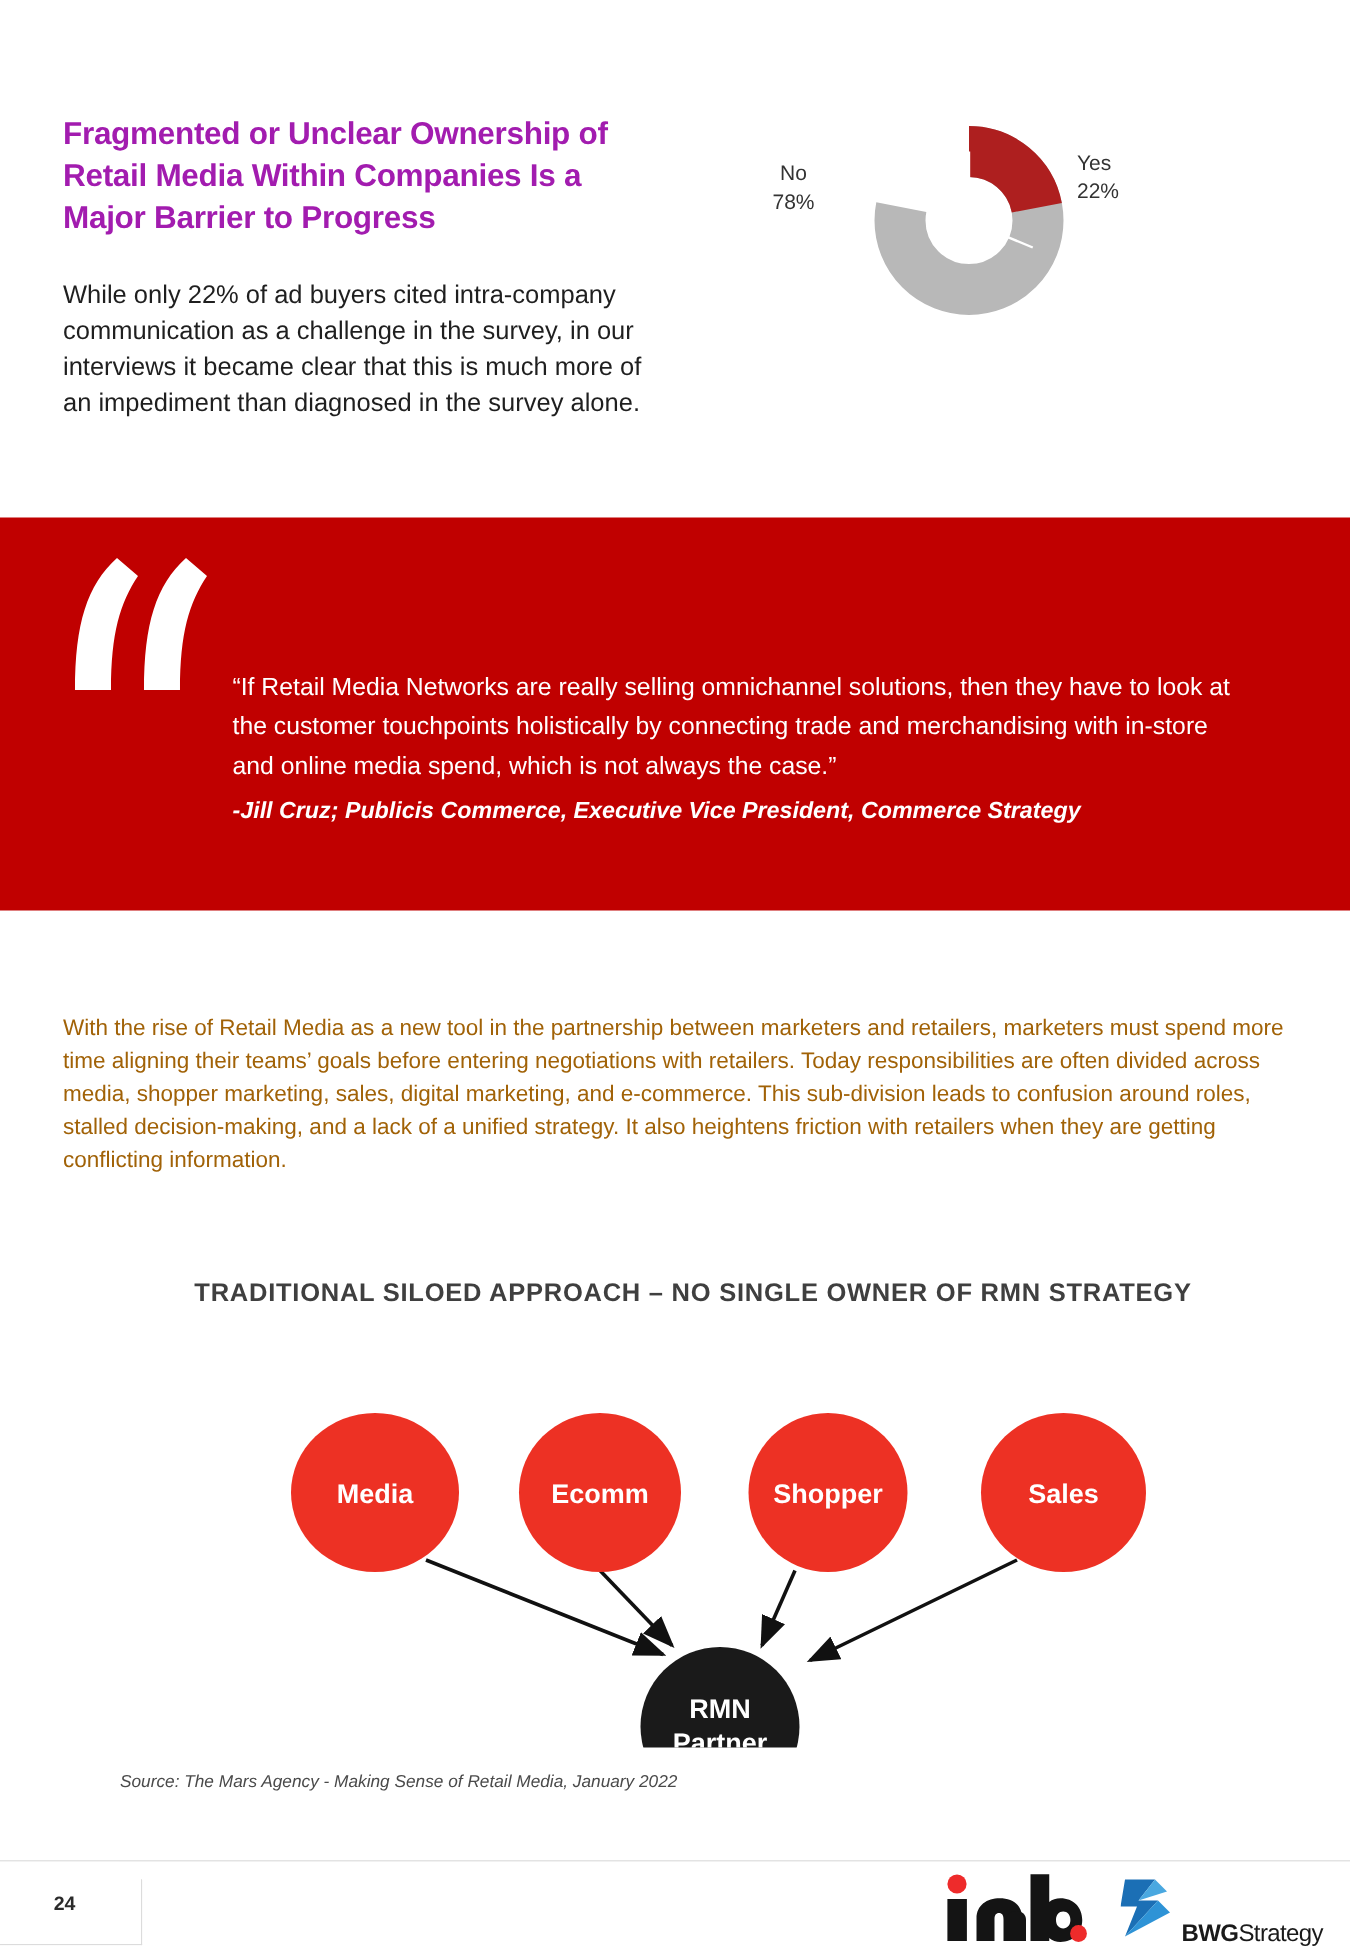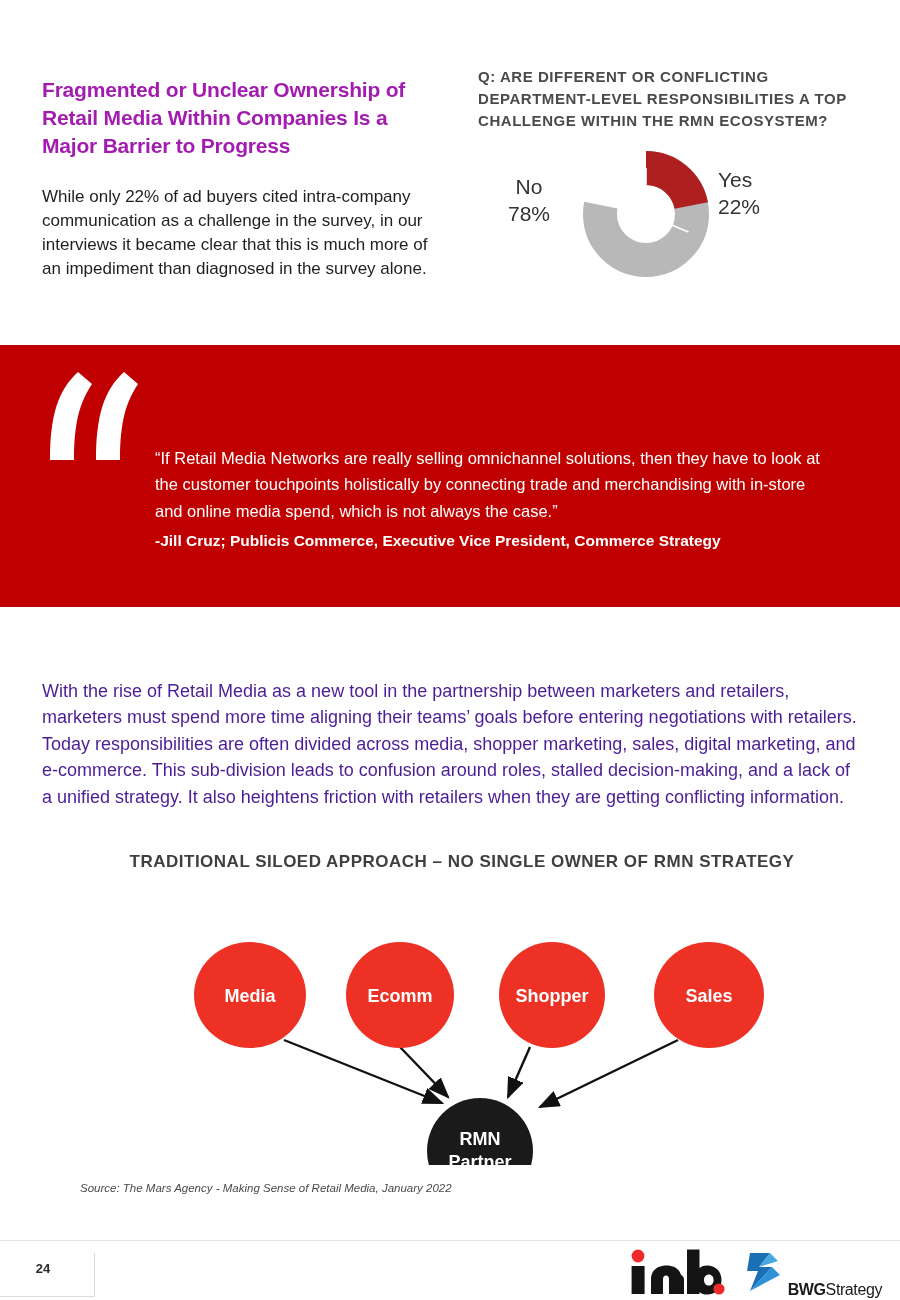--- a/index.html
+++ b/index.html
@@ -67,21 +67,21 @@
     height: 135px;
     margin-top: 14px;
   }
   .donut-svg {
     position: absolute;
     left: 102px;
     top: 0;
   }
   .donut-label {
     position: absolute;
-    font-size: 21px;
+    font-size: 14px;
     line-height: 1.33;
     color: #333333;
     white-space: pre-line;
   }
   .donut-label.no  { left: 26px;  top: 26px; text-align: center; width: 50px; }
   .donut-label.yes { left: 240px; top: 19px; text-align: left;  width: 70px; }
 
   
   .quote-band {
     position: absolute;
@@ -107,33 +107,34 @@
     font-size: 16.5px;
     line-height: 1.62;
     color: #ffffff;
   }
   .quote-attrib {
     position: absolute;
     left: 155px;
     top: 516px;
     width: 700px;
     font-size: 15.5px;
+    font-style: italic;
     font-weight: bold;
     color: #ffffff;
   }
 
   
   .body-para {
     position: absolute;
     left: 42px;
     top: 660px;
     width: 818px;
-    font-size: 18px;
+    font-size: 15px;
     line-height: 1.47;
-    color: #4c1d95;
+    color: #a16207;
   }
 
   
   .diagram {
     position: absolute;
     left: 12px;
     top: 840px;
     width: 900px;
     height: 330px;
     padding-left: 22px;
@@ -224,21 +225,20 @@
 </head>
 <body>
 
 <div class="top-section">
 
   <h1 class="headline">Fragmented or Unclear Ownership of Retail Media Within Companies Is a Major Barrier to Progress</h1>
 
   <p class="lede">While only 22% of ad buyers cited intra-company communication as a challenge in the survey, in our interviews it became clear that this is much more of an impediment than diagnosed in the survey alone.</p>
 
   <div class="chart-block">
-    <div class="chart-title">Q: ARE DIFFERENT OR CONFLICTING DEPARTMENT-LEVEL RESPONSIBILITIES A TOP CHALLENGE WITHIN THE RMN ECOSYSTEM?</div>
 
     <div class="donut-wrap">
       <svg class="donut-svg" width="150" height="135" viewBox="0 0 150 135">
 
         <circle cx="66" cy="67" r="46" fill="none" stroke="#b8b8b8" stroke-width="34" stroke-dasharray="225.4 63.6" stroke-dashoffset="0" transform="rotate(-90 66 67)"></circle>
 
         <circle cx="66" cy="67" r="46" fill="none" stroke="#ae1f1f" stroke-width="34" stroke-dasharray="63.6 225.4" stroke-dashoffset="0" transform="rotate(-90 66 67)"></circle>
 
         <line x1="66" y1="21" x2="66" y2="50" stroke="#ffffff" stroke-width="1.6"></line>
         <line x1="108.5" y1="85" x2="82" y2="74" stroke="#ffffff" stroke-width="1.6"></line>

